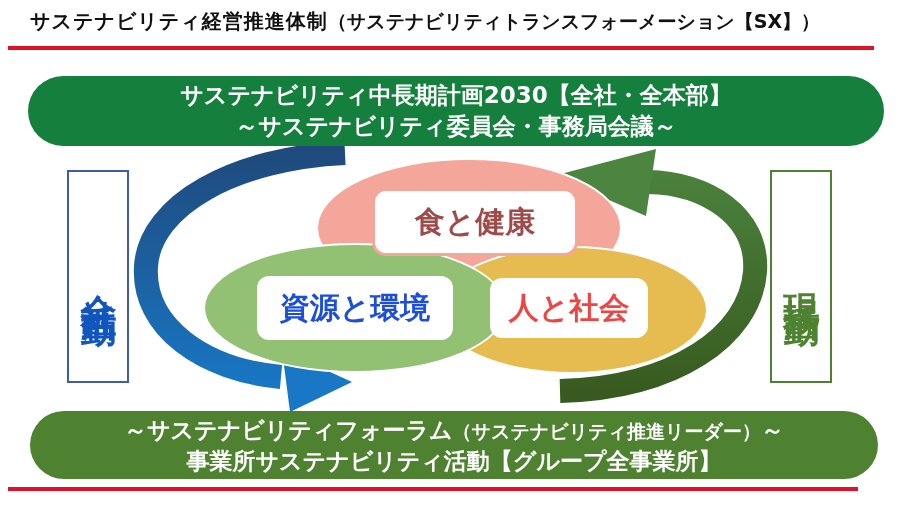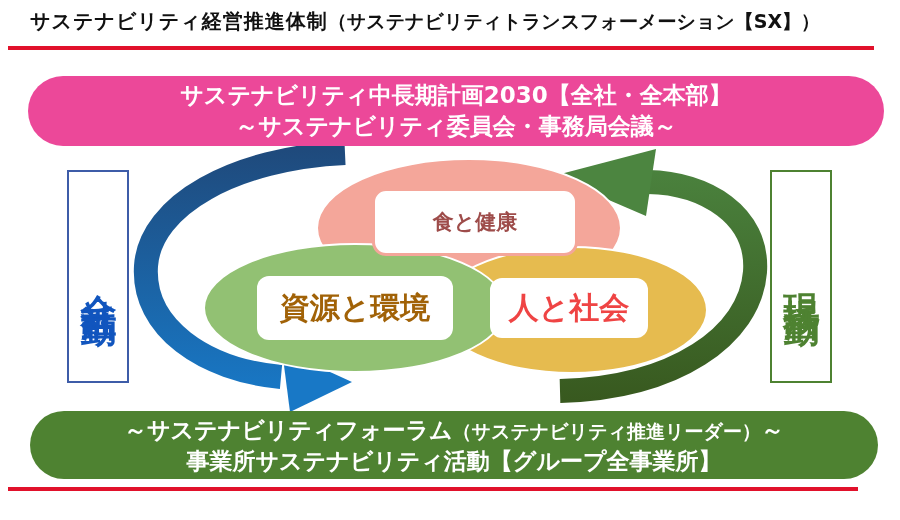--- a/index.html
+++ b/index.html
@@ -32,21 +32,21 @@
   
   .ellipse{position:absolute;border-radius:50%;border:2px solid #fff;box-sizing:border-box;}
   .e-pink{left:316px;top:158px;width:306px;height:140px;z-index:2;}
   .e-yellow{left:436px;top:246px;width:272px;height:128px;z-index:3;}
   .e-green{left:203px;top:243px;width:304px;height:130px;z-index:4;}
 
   
   .tag{position:absolute;background:#fff;display:flex;align-items:center;justify-content:center;
        font-weight:700;z-index:5;box-sizing:border-box;white-space:nowrap;}
   .tag-food{left:372px;top:188px;width:206px;height:68px;border:3px solid #F4A69A;
-            border-radius:14px;font-size:21px;}
+            border-radius:14px;font-size:30px;}
   .tag-res{left:257px;top:276px;width:196px;height:64px;border-radius:12px;font-size:30px;}
   .tag-soc{left:490px;top:278px;width:158px;height:60px;border-radius:12px;font-size:30px;}
 
   
   .vbox{position:absolute;top:170px;width:62px;height:213px;background:#fff;border:2px solid;
         display:flex;align-items:center;justify-content:center;
         writing-mode:vertical-rl;text-orientation:upright;
         font-size:36px;font-weight:700;letter-spacing:6px;z-index:6;box-sizing:border-box;}
   .vbox-left{left:67px;border-color:#3E5CA8;}
   .vbox-right{left:770px;border-color:#4E8231;}
@@ -54,21 +54,21 @@
 </head>
 <body>
 
 <div class="stage">
 
   <div class="title">
     <span class="title-main">サステナビリティ経営推進体制</span><span class="title-sub">（サステナビリティトランスフォーメーション【SX】）</span>
   </div>
   <div class="rule rule-top" style="background-color: rgb(225, 17, 43);"></div>
 
-  <div class="banner banner-top" style="background-color: #ec4899;">
+  <div class="banner banner-top" style="background-color: #15803d;">
     <span class="bline">サステナビリティ中長期計画2030【全社・全本部】</span>
     <span class="bline">～サステナビリティ委員会・事務局会議～</span>
   </div>
 
   <svg class="cycle" viewBox="0 0 900 520" xmlns="http://www.w3.org/2000/svg">
     <defs>
       <linearGradient id="gradBlue" gradientUnits="userSpaceOnUse" x1="0" y1="150" x2="0" y2="395">
         <stop offset="0" stop-color="#1F4A7C"></stop>
         <stop offset="1" stop-color="#1878C6"></stop>
       </linearGradient>
@@ -81,21 +81,21 @@
     <polygon points="282,350 290,412 352,382" fill="#1878C6"></polygon>
     <path d="M 560 391 C 675 388 750 336 755 272 C 759 215 705 183 648 182" fill="none" stroke="url(#gradGreen)" stroke-width="24"></path>
     <polygon points="553,176 656,149 646,216" fill="#4C8540"></polygon>
   </svg>
 
   <div class="ellipse e-pink" style="background-color: rgb(244, 166, 154);"></div>
   <div class="ellipse e-yellow" style="background-color: rgb(230, 187, 79);"></div>
   <div class="ellipse e-green" style="background-color: rgb(146, 193, 115);"></div>
 
   <div class="tag tag-food" style="color: rgb(158, 76, 74);">食と健康</div>
-  <div class="tag tag-res" style="color: #a16207;">資源と環境</div>
+  <div class="tag tag-res" style="color: #1d4ed8;">資源と環境</div>
   <div class="tag tag-soc" style="color: #ef4444;">人と社会</div>
 
   <div class="vbox vbox-left" style="color: rgb(17, 85, 190);">全社活動</div>
   <div class="vbox vbox-right" style="color: rgb(78, 130, 49);">現場活動</div>
 
   <div class="banner banner-bottom" style="background-color: rgb(78, 130, 49);">
     <span class="bline"><span>～サステナビリティフォーラム</span><span class="paren-small">（サステナビリティ推進リーダー）</span><span>～</span></span>
     <span class="bline">事業所サステナビリティ活動【グループ全事業所】</span>
   </div>
 

